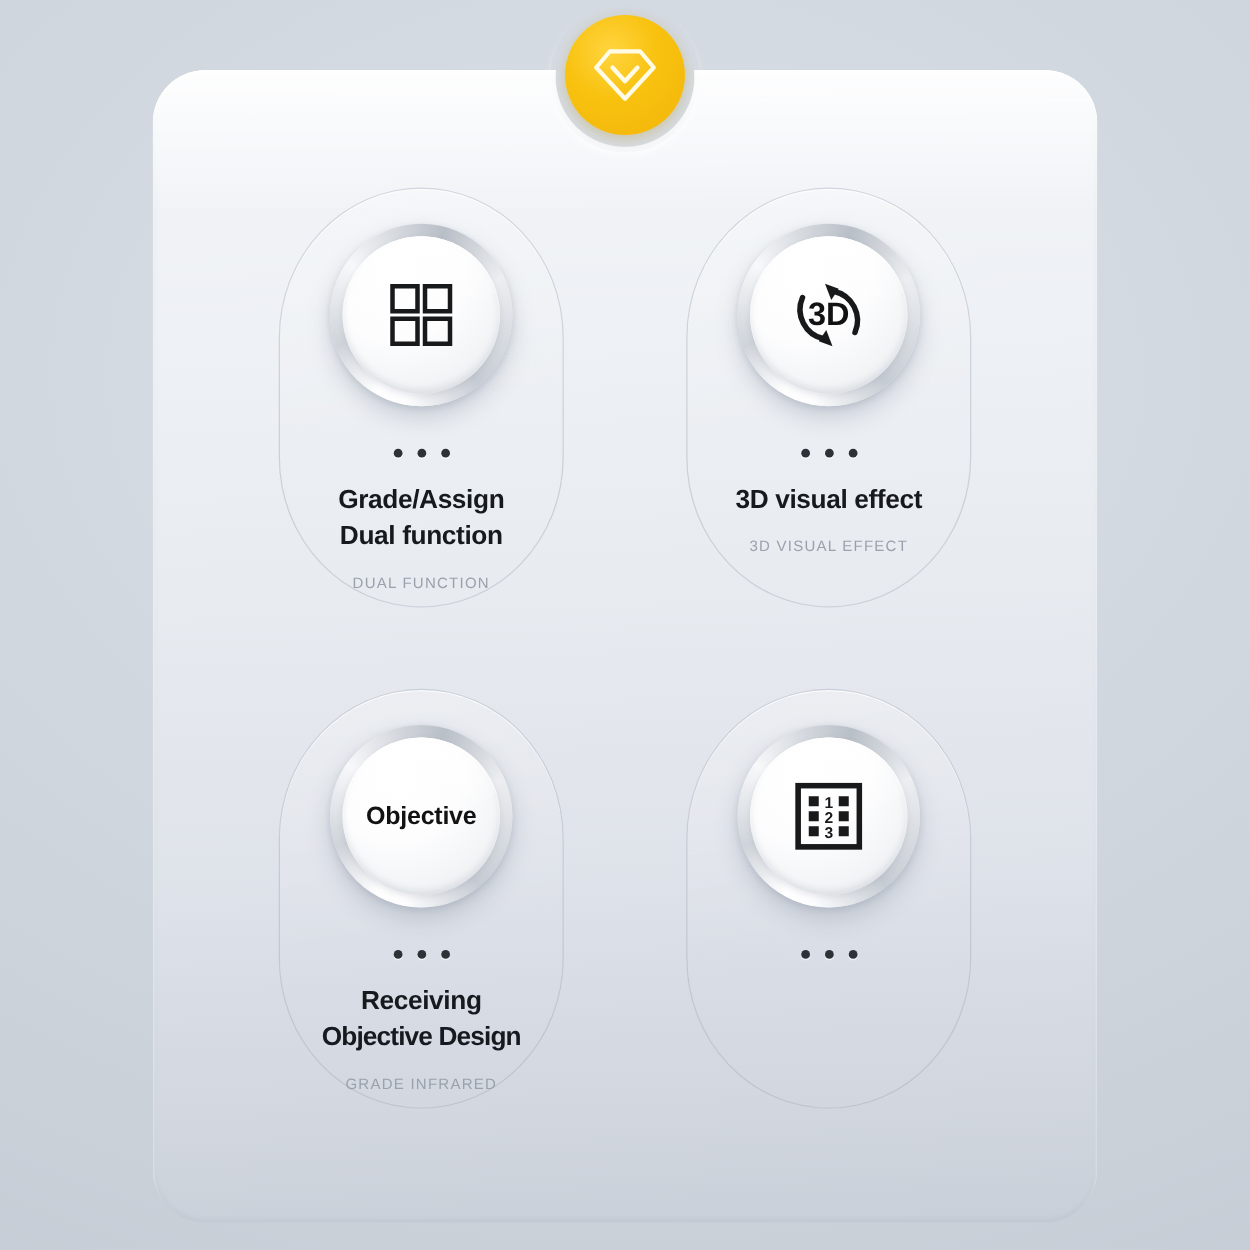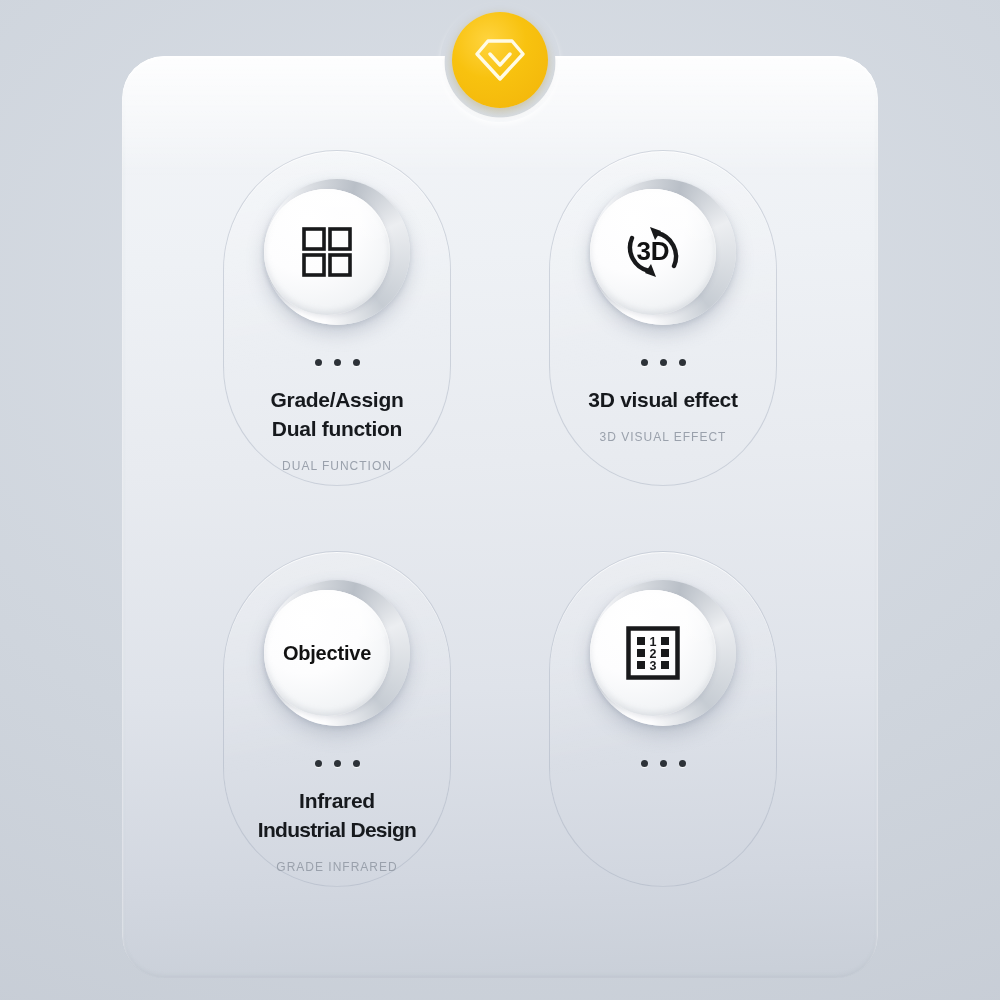--- a/index.html
+++ b/index.html
@@ -119,21 +119,21 @@
     width:146px; height:146px;
     border-radius:50%;
     background:
       conic-gradient(from 210deg,
         #ffffff 0deg, #cfd4da 40deg, #f7f8fa 95deg,
         #b9bfc7 165deg, #eceef1 215deg, #c6ccd3 290deg,
         #fdfdfe 340deg, #ffffff 360deg);
     box-shadow:
       0 9px 18px rgba(120,130,148,.30),
       0 2px 5px rgba(120,130,148,.22);
-    display:flex; align-items:center; justify-content:flex-start;
+    display:flex; align-items:center; justify-content:center;
   }
   .btn-face {
     width:126px; height:126px;
     border-radius:50%;
     background:
       radial-gradient(circle at 34% 24%, #ffffff 0%, #fdfdfe 42%, #f2f4f6 72%, #e4e7eb 100%);
     box-shadow:
       0 1px 2px rgba(255,255,255,.95) inset,
       0 -3px 6px rgba(160,168,180,.28) inset,
       0 2px 5px rgba(120,130,148,.18);
@@ -240,22 +240,22 @@
         <div class="btn-face">
           <span class="btn-text">Objective</span>
         </div>
       </div>
       <div class="dots">
         <i></i>
         <i></i>
         <i></i>
       </div>
       <div class="txt">
-        <div class="line-main">Infrared</div>
-        <div class="line-main wide">Industrial Design</div>
+        <div class="line-main">Receiving</div>
+        <div class="line-main wide">Objective Design</div>
         <div class="sub">GRADE INFRARED</div>
       </div>
     </div>
 
     <div class="card row2">
       <div class="btn-outer">
         <div class="btn-face">
           <svg class="icon-svg" width="54" height="54" viewBox="0 0 54 54">
             <rect x="2.5" y="2.5" width="49" height="49" fill="none" stroke="#18191b" stroke-width="4.5"></rect>
             <rect x="11" y="11" width="8" height="8" fill="#18191b"></rect>

